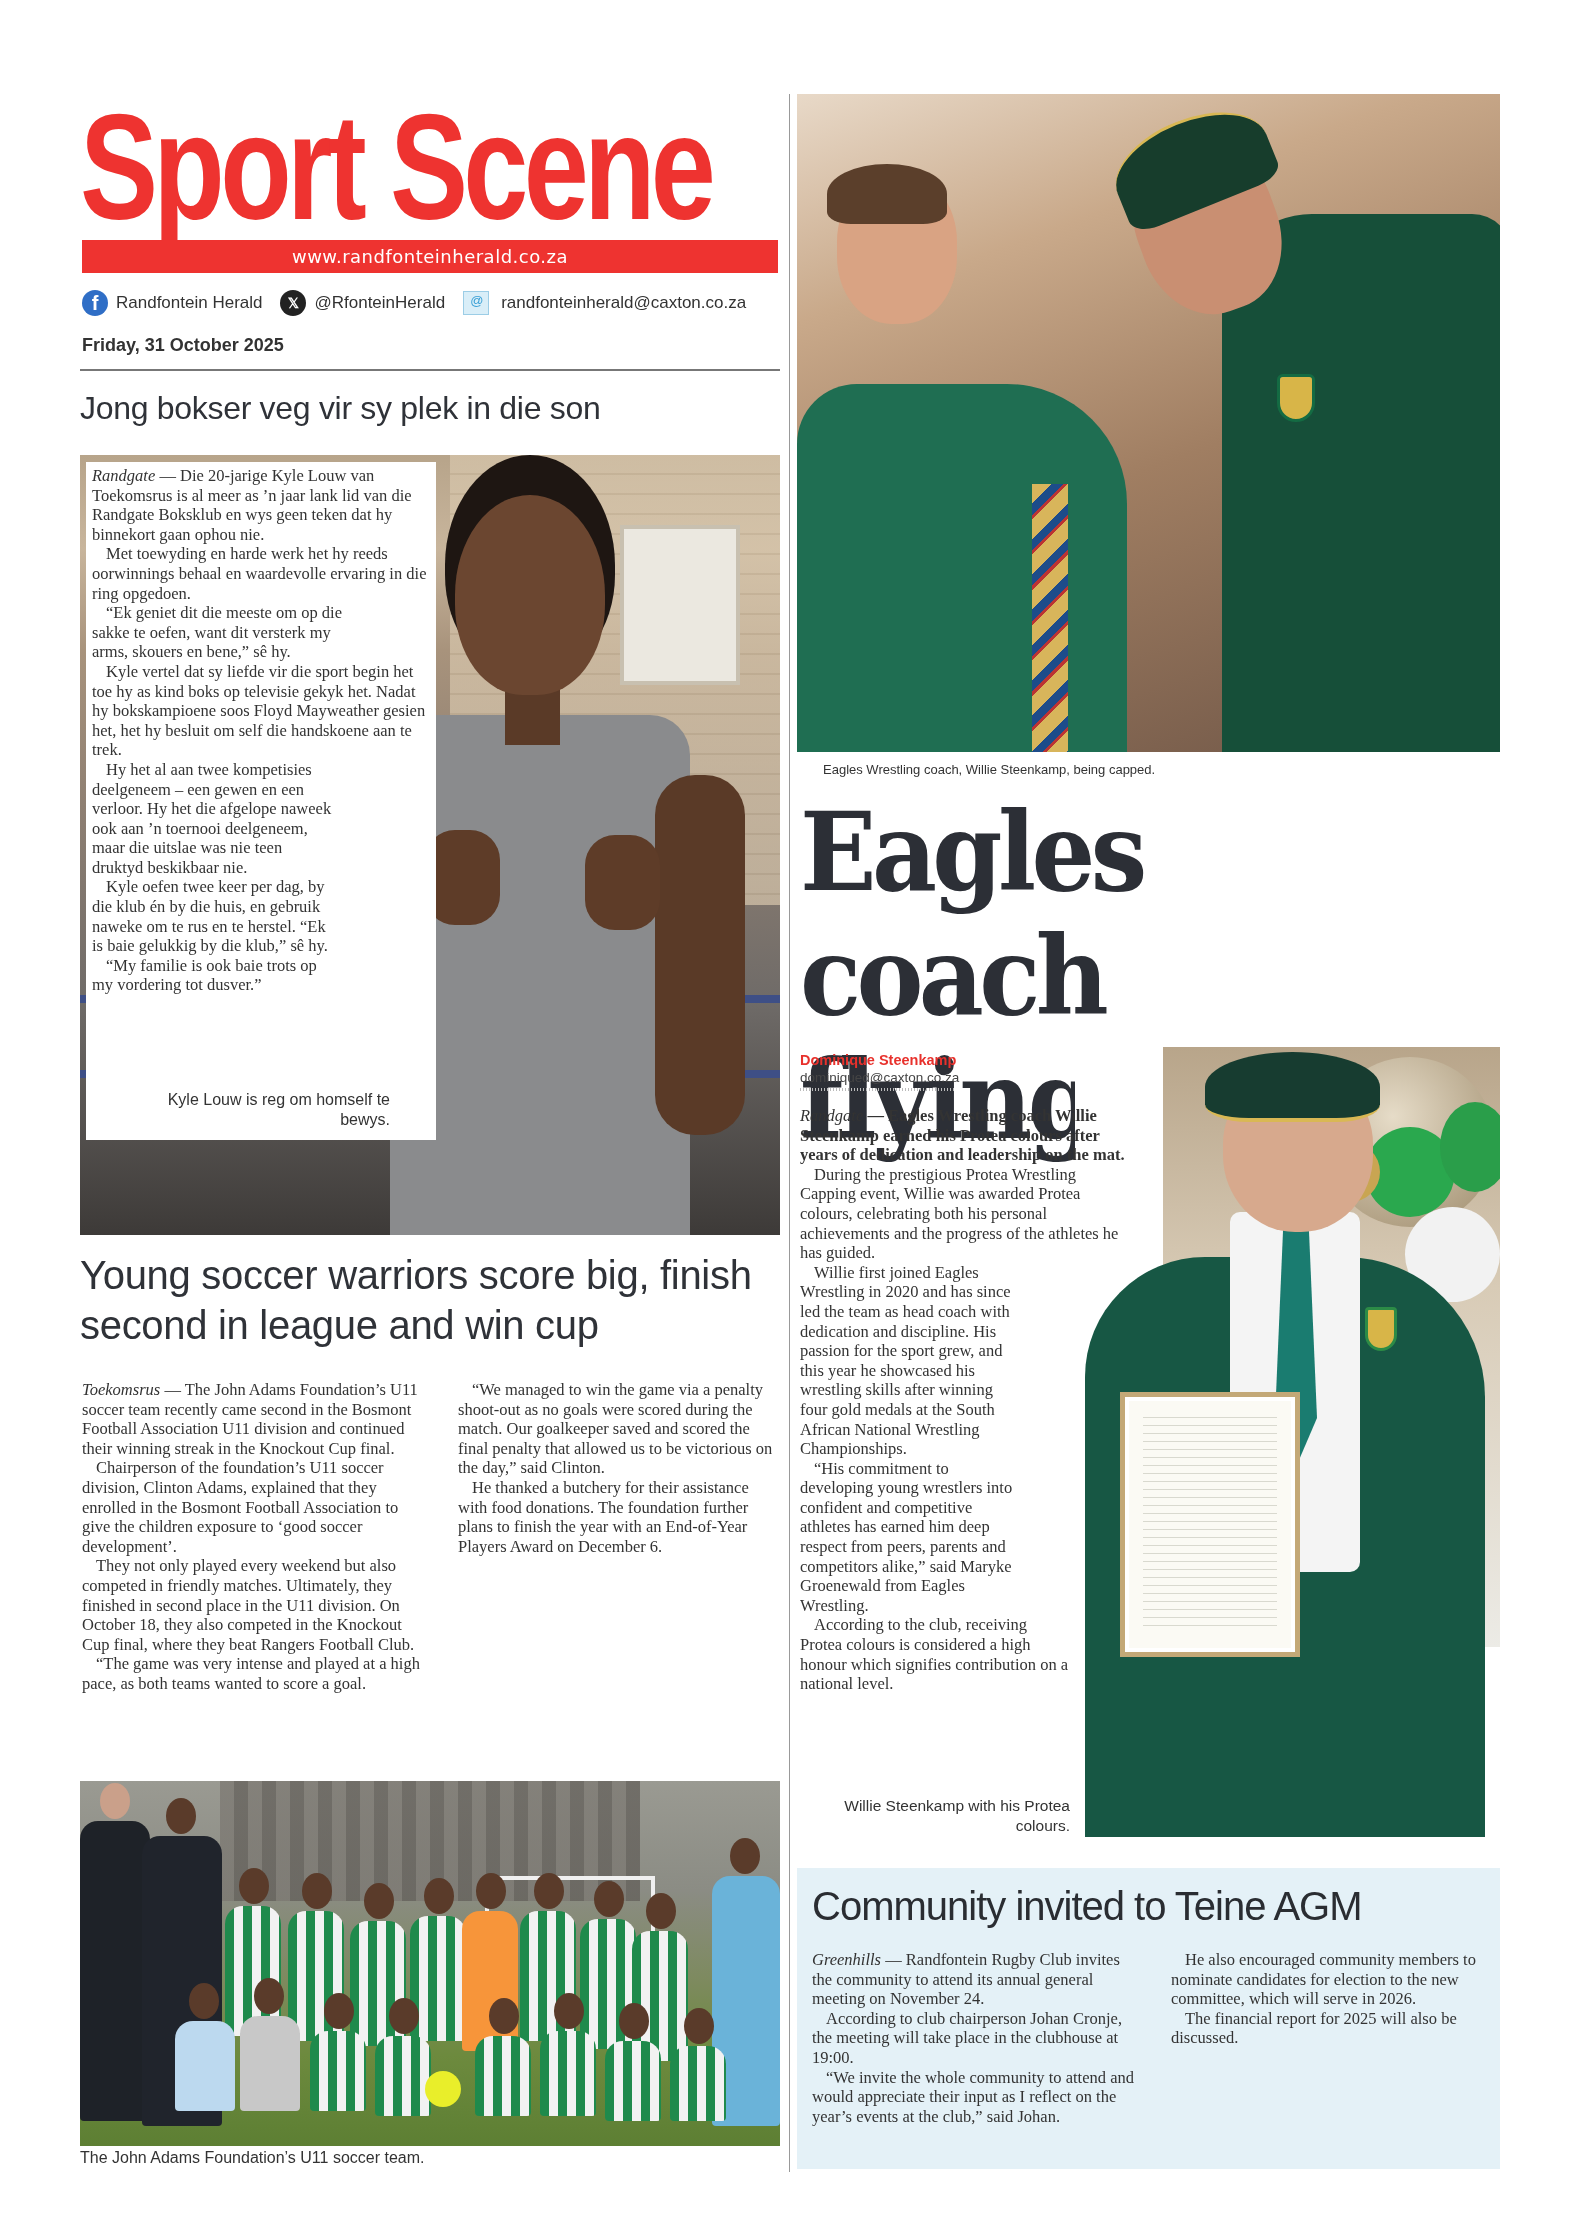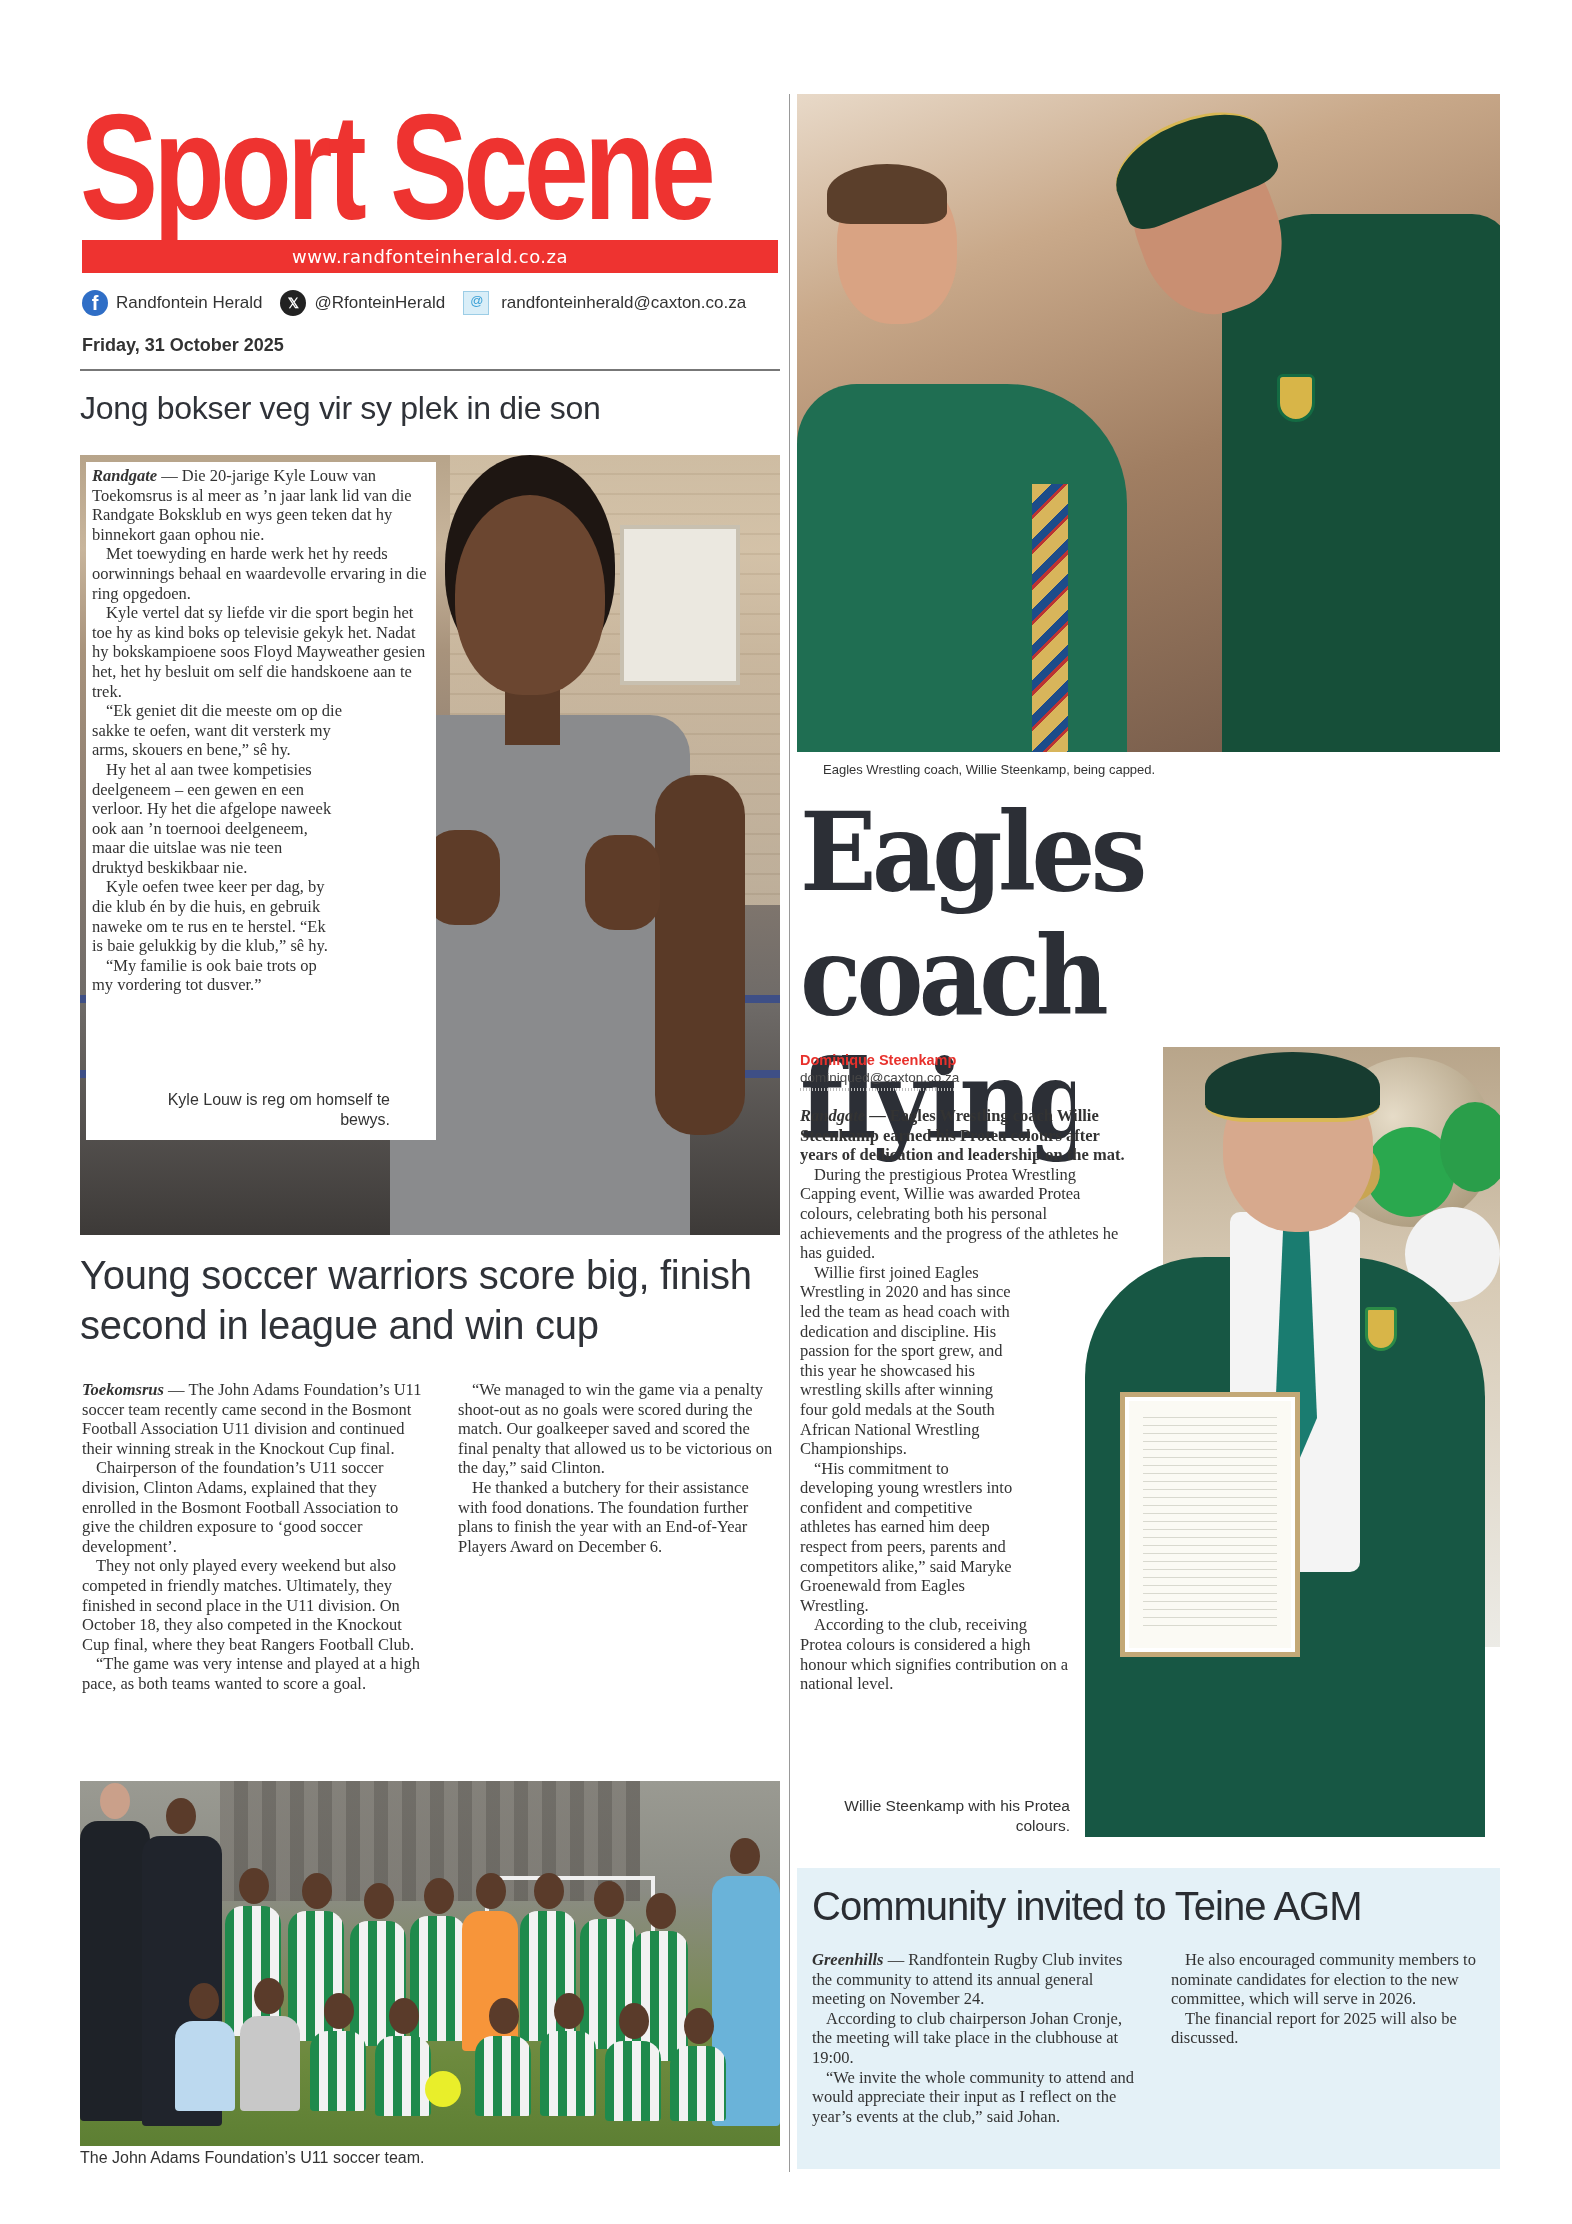--- a/index.html
+++ b/index.html
@@ -100,21 +100,21 @@
   .boxer-textbox {
     left: 86px; top: 462px; width: 350px; height: 678px; background: #ffffff;
     padding: 4px 6px;
   }
   .body-text {
     font-family: "Liberation Serif", serif; font-size: 16.5px; line-height: 19.6px;
     color: #333; text-align: left;
   }
   .body-text p { text-indent: 14px; }
   .body-text p.first { text-indent: 0; }
-  .body-text em.place { font-weight: bold; font-style: italic; }
+  .body-text em.place { font-weight: normal; font-style: italic; }
   .caption {
     font-family: "Liberation Sans", sans-serif; font-size: 16px; color: #333; line-height: 20px;
   }
   .boxer-caption { left: 150px; top: 1090px; width: 240px; text-align: right; }
 
   
   .soccer-col1 { left: 82px; top: 1380px; width: 340px; }
   .soccer-col2 { left: 458px; top: 1380px; width: 322px; }
   .soccer-photo {
     left: 80px; top: 1781px; width: 700px; height: 365px; overflow: hidden;
@@ -297,22 +297,22 @@
   <div class="arm-r"></div>
   <div class="neck"></div>
   <div class="head"></div>
   <div class="fist-l"></div>
   <div class="fist-r"></div>
 </div>
 
 <div class="abs boxer-textbox body-text">
   <p class="first"><em class="place">Randgate</em> — <span>Die 20-jarige Kyle Louw van Toekomsrus is al meer as ’n jaar lank lid van die Randgate Boksklub en wys geen teken dat hy binnekort gaan ophou nie.</span></p>
   <p>Met toewyding en harde werk het hy reeds oorwinnings behaal en waardevolle ervaring in die ring opgedoen.</p>
+  <p style="width:270px">“Ek geniet dit die meeste om op die sakke te oefen, want dit versterk my arms, skouers en bene,” sê hy.</p>
   <p>Kyle vertel dat sy liefde vir die sport begin het toe hy as kind boks op televisie gekyk het. Nadat hy bokskampioene soos Floyd Mayweather gesien het, het hy besluit om self die handskoene aan te trek.</p>
-  <p style="width:270px">“Ek geniet dit die meeste om op die sakke te oefen, want dit versterk my arms, skouers en bene,” sê hy.</p>
   <p style="width:240px">Hy het al aan twee kompetisies deelgeneem – een gewen en een verloor. Hy het die afgelope naweek ook aan ’n toernooi deelgeneem, maar die uitslae was nie teen druktyd beskikbaar nie.</p>
   <p style="width:240px">Kyle oefen twee keer per dag, by die klub én by die huis, en gebruik naweke om te rus en te herstel. “Ek is baie gelukkig by die klub,” sê hy.</p>
   <p style="width:230px">“My familie is ook baie trots op my vordering tot dusver.”</p>
 </div>
 <div class="abs caption boxer-caption">Kyle Louw is reg om homself te bewys.</div>
 
 <div class="abs headline-sans" style="left:80px; top:1250px; width:710px; font-size:40px; line-height:50px;">Young soccer warriors score big, finish second in league and win cup</div>
 
 <div class="abs body-text soccer-col1">
   <p class="first"><em class="place">Toekomsrus</em> — <span>The John Adams Foundation’s U11 soccer team recently came second in the Bosmont Football Association U11 division and continued their winning streak in the Knockout Cup final.</span></p>

